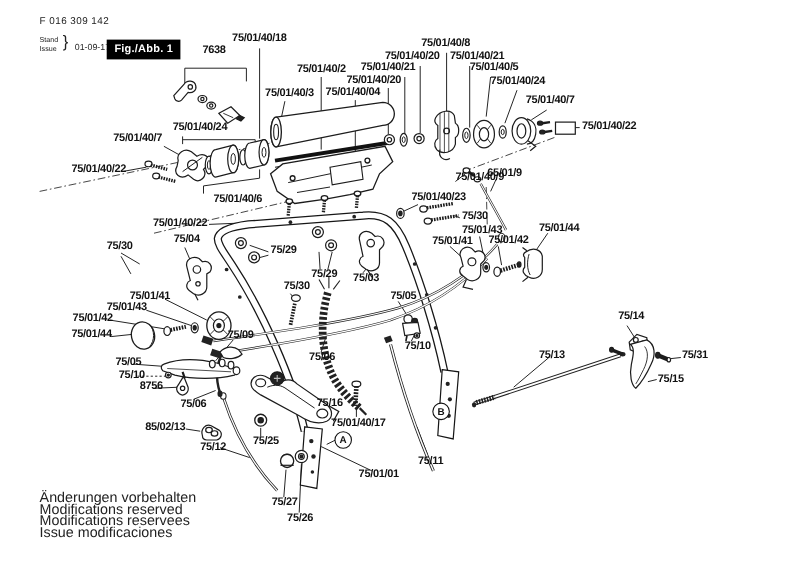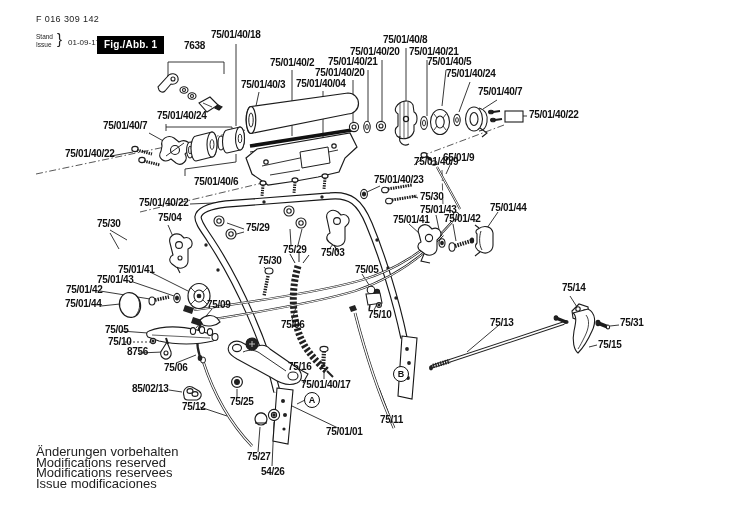--- a/index.html
+++ b/index.html
@@ -392,21 +392,21 @@
       <div class="lbl" style="left: 127px; top: 347px;">8756</div>
       <div class="lbl" style="left: 164px; top: 363px;">75/06</div>
       <div class="lbl" style="left: 132px; top: 384px;">85/02/13</div>
       <div class="lbl" style="left: 182px; top: 402px;">75/12</div>
       <div class="lbl" style="left: 230px; top: 397px;">75/25</div>
       <div class="lbl" style="left: 288px; top: 362px;">75/16</div>
       <div class="lbl" style="left: 207px; top: 300px;">75/09</div>
       <div class="lbl" style="left: 301px; top: 380px;">75/01/40/17</div>
       <div class="lbl" style="left: 326px; top: 427px;">75/01/01</div>
       <div class="lbl" style="left: 247px; top: 452px;">75/27</div>
-      <div class="lbl" style="left: 261px; top: 467px;">54/26</div>
+      <div class="lbl" style="left: 261px; top: 467px;">75/26</div>
       <div class="lbl" style="left: 380px; top: 415px;">75/11</div>
       <div class="lbl" style="left: 490px; top: 299px; margin-top: 19px;">75/13</div>
       <div class="lbl" style="left: 562px; top: 283px;">75/14</div>
       <div class="lbl" style="left: 620px; top: 318px;">75/31</div>
       <div class="lbl" style="left: 598px; top: 340px;">75/15</div>
       <div class="marker" style="left: 312px; top: 400px;">A</div>
       <div class="marker" style="left: 401px; top: 374px;">B</div>
     </div>
 
   <div class="footer">

